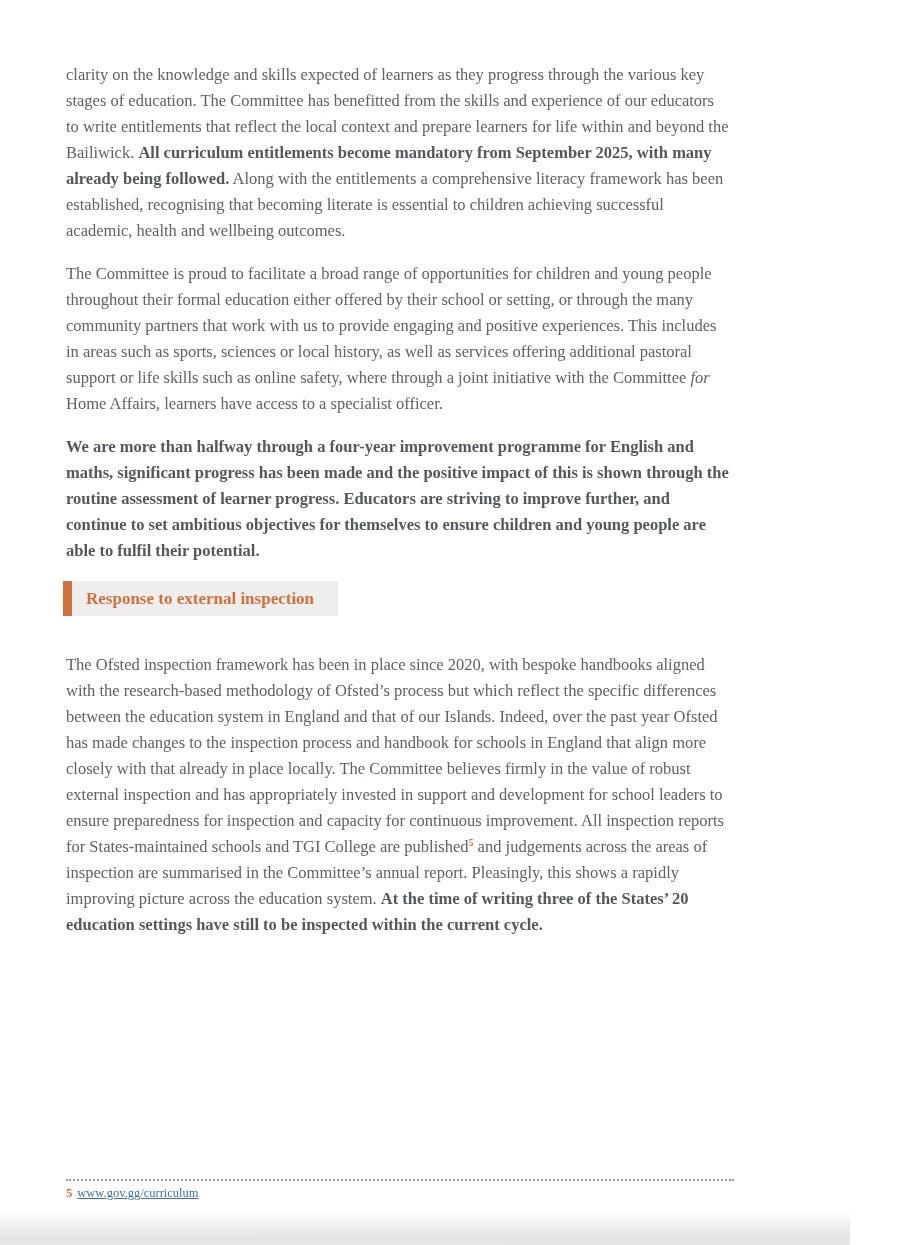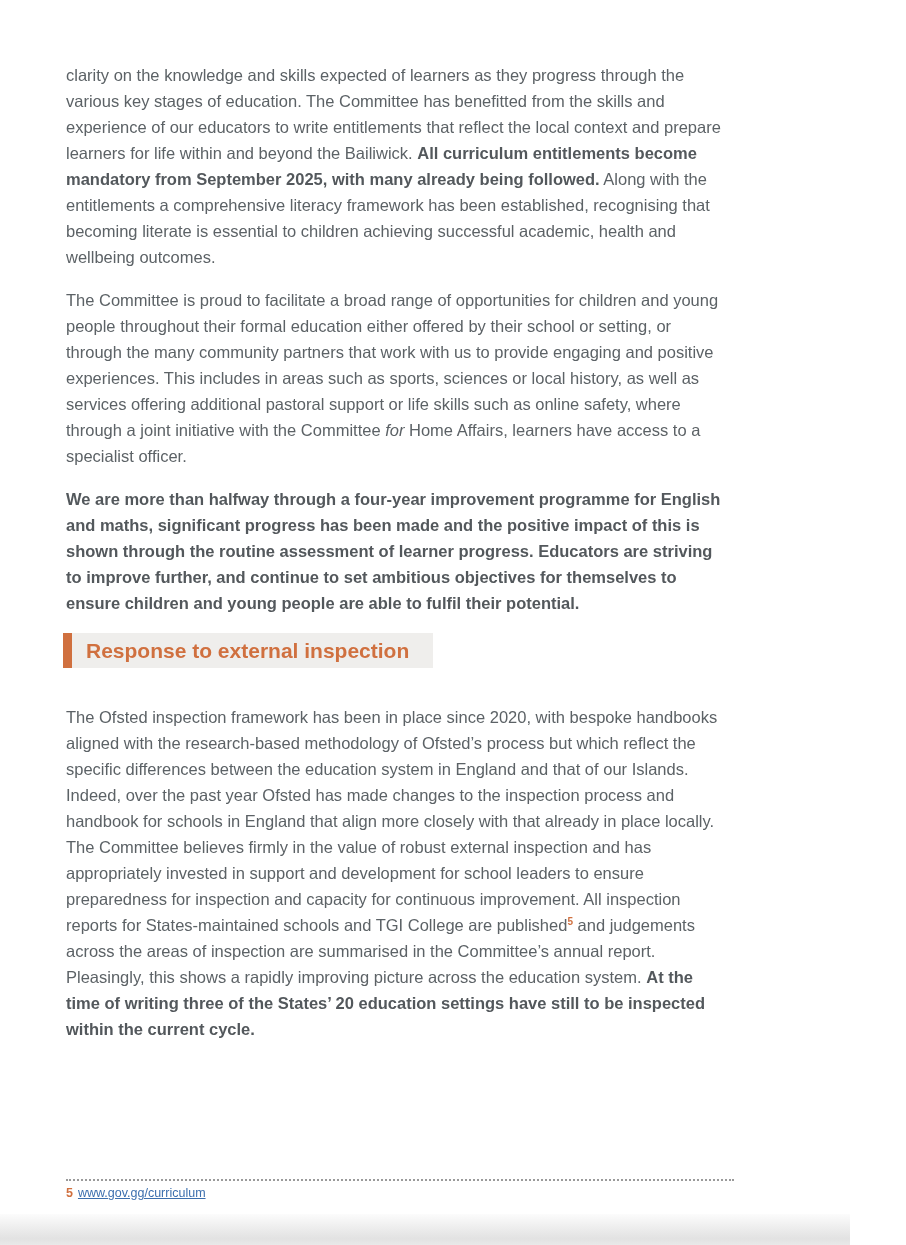--- a/index.html
+++ b/index.html
@@ -11,21 +11,21 @@
     --page-number-bg:#d0703f;
     --page-number-text:#ffffff;
   }
   *{margin:0;padding:0;box-sizing:border-box;}
   html,body{background:#ffffff;}
   .canvas{
     position:relative;
     width:850px;height:1245px;
     background:#ffffff;
     overflow:hidden;
-    font-family:Liberation Sans, sans-serif;
+    font-family:Liberation Serif, serif;
   }
   
   .content{
     position:absolute;
     left:66px;top:62px;width:664px;
     font-size:16.5px;
     line-height:26px;
     color:var(--body-text);
   }
   .para{margin:0 0 17px 0;}
@@ -48,21 +48,21 @@
   }
   .accent-bar{
     width:9px;
     background:var(--accent);
     flex:0 0 auto;
   }
   .heading-box{
     background:var(--heading-bg);
     line-height:35px;
     padding:0 24px 0 14px;
-    font-size:21px;
+    font-size:17px;
     font-weight:700;
     color:var(--accent);
     white-space:nowrap;
   }
   
   .sidebar{
     position:absolute;
     left:850px;top:67px;
     width:56px;height:1088px;
     background:var(--sidebar-bg);

